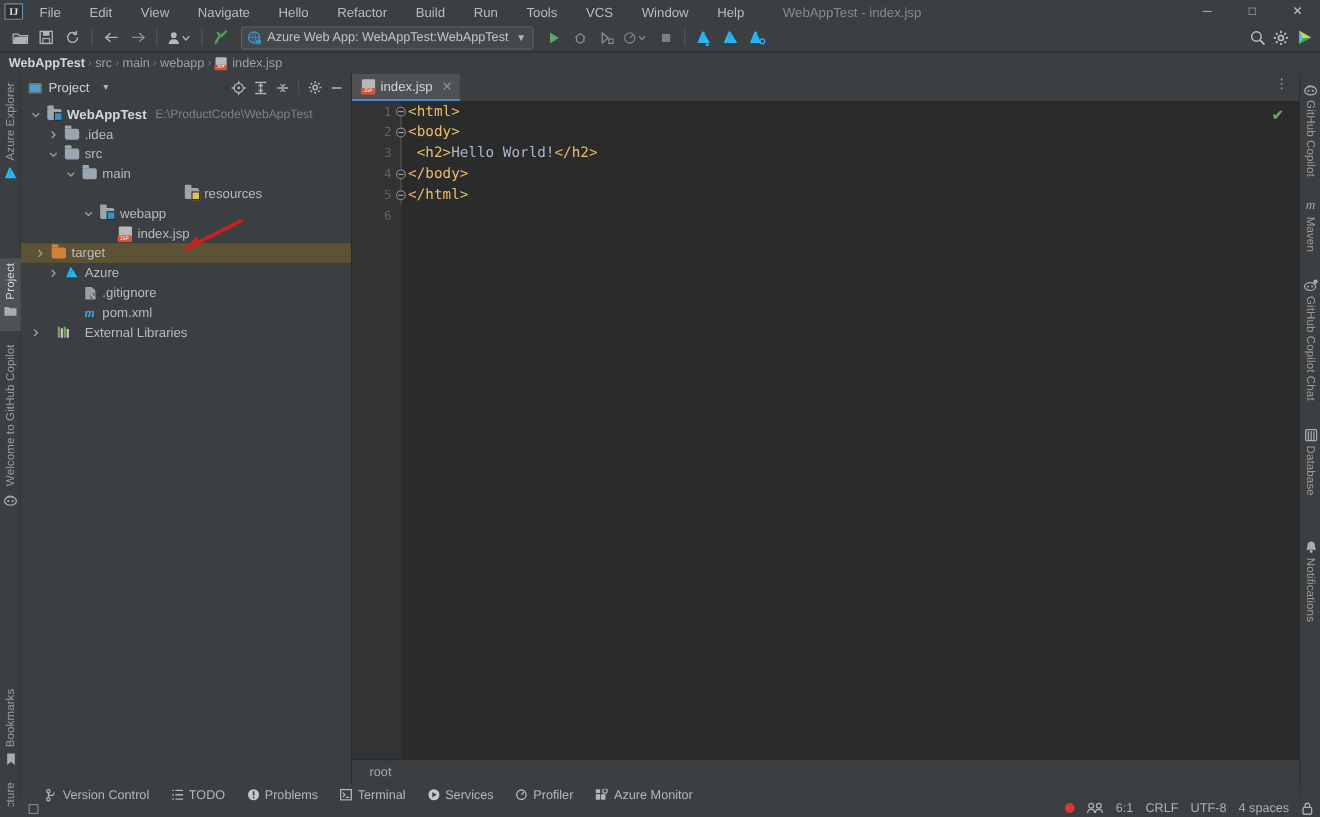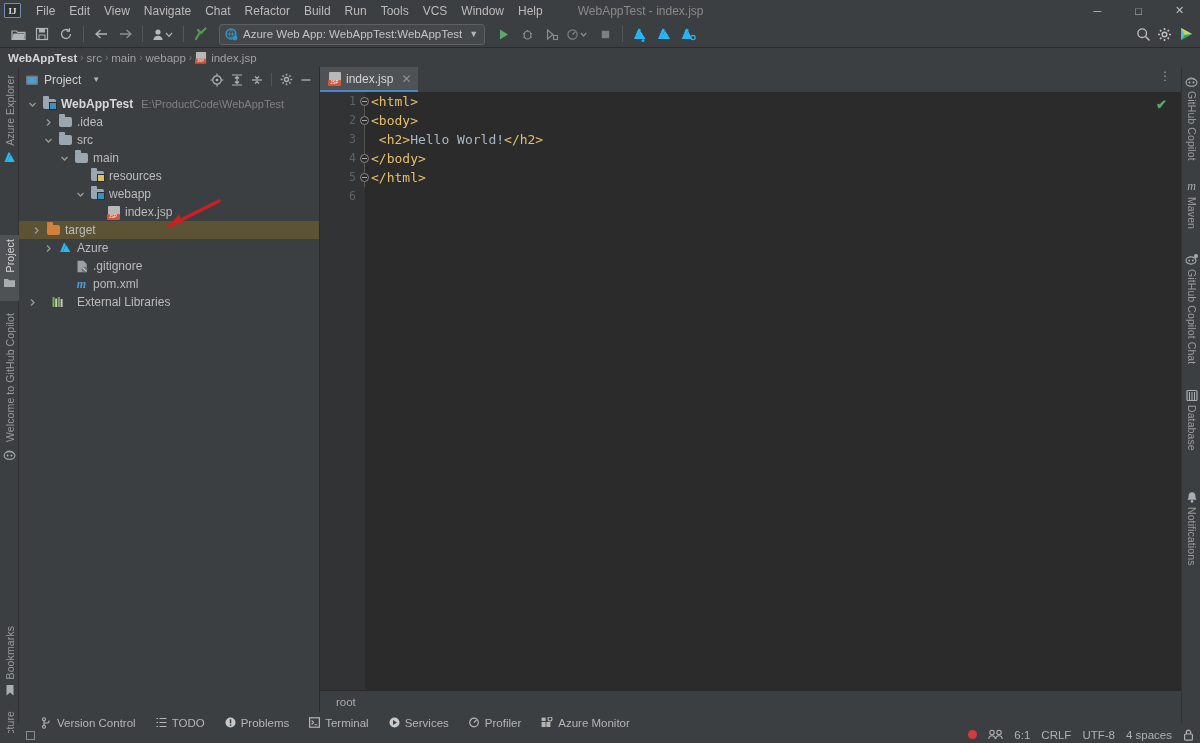--- a/index.html
+++ b/index.html
@@ -220,26 +220,26 @@
   }
   .redarrow { position: absolute; pointer-events: none; }
 </style>
 </head>
 <body>
 
 <div id="app">
 
   <div class="menubar">
     <div class="ij-logo">IJ</div>
-    <div id="menu-items" style="display:flex;align-items:center;">
+    <div id="menu-items" style="display:flex;align-items:center;gap:12px;">
         <div class="menu-item">File</div>
         <div class="menu-item">Edit</div>
         <div class="menu-item">View</div>
         <div class="menu-item">Navigate</div>
-        <div class="menu-item">Chat</div>
+        <div class="menu-item">Hello</div>
         <div class="menu-item">Refactor</div>
         <div class="menu-item">Build</div>
         <div class="menu-item">Run</div>
         <div class="menu-item">Tools</div>
         <div class="menu-item">VCS</div>
         <div class="menu-item">Window</div>
         <div class="menu-item">Help</div>
       </div>
     <div class="win-title">WebAppTest - index.jsp</div>
     <div class="win-ctrls">
@@ -592,21 +592,21 @@
               <path d="M1.5 3L4.5 6L7.5 3" fill="none" stroke="#9a9a9a" stroke-width="1.3"></path>
             </svg>
           </span>
           <span style="display: inline-flex; align-items: center; width: 15px; justify-content: center;">
             <span class="ico">
               <span class="folder"></span>
             </span>
           </span>
           <span class="tlabel">main</span>
         </div>
-        <div class="trow" style="padding-left: 56px;">
+        <div class="trow" style="padding-left: 56px; justify-content: center;">
           <span class="arrow blank"></span>
           <span style="display: inline-flex; align-items: center; width: 15px; justify-content: center;">
             <span class="ico">
               <span class="folder yellow-badge"></span>
             </span>
           </span>
           <span class="tlabel">resources</span>
         </div>
         <div class="trow" style="padding-left: 56px;">
           <span class="arrow">

